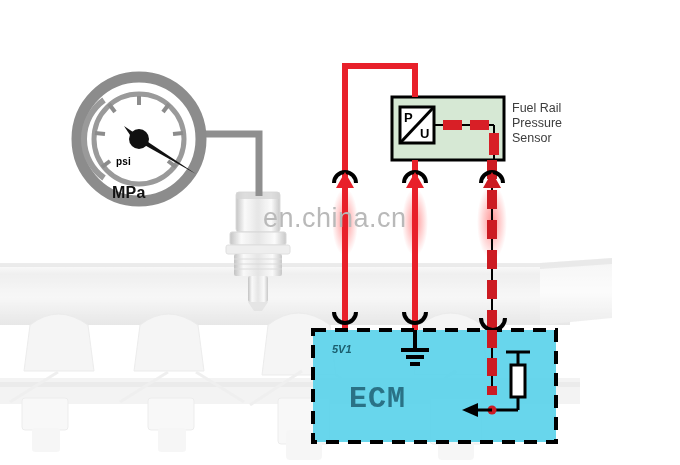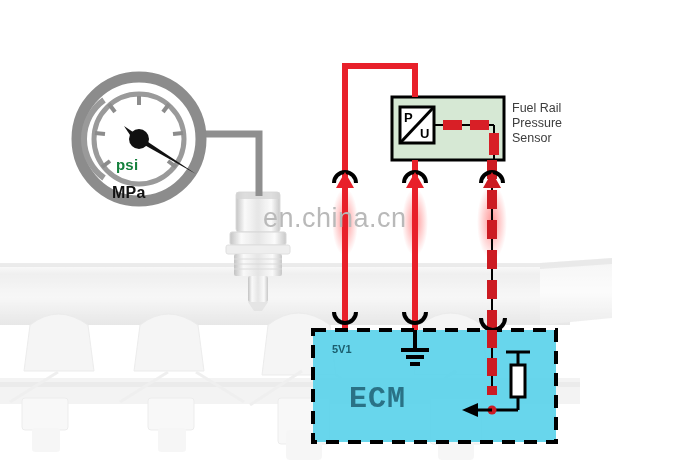--- a/index.html
+++ b/index.html
@@ -19,35 +19,35 @@
   #overlay{z-index:3;pointer-events:none;}
 
   
   .lbl{position:absolute;white-space:pre;}
   #sensor-label{
     left:512px;top:101px;
     font-size:12.5px;line-height:15px;color:#3d3d3d;
     font-family:"Liberation Sans", sans-serif;
   }
   #gauge-unit-psi{
-    left:116px;top:156px;font-size:15px;font-weight:bold;color:#15803d;
+    left:116px;top:156px;font-size:10px;font-weight:bold;color:#000000;
     letter-spacing:.2px;
   }
   #gauge-unit-mpa{
     left:112px;top:172px;font-size:16px;font-weight:bold;color:#111;
     letter-spacing:.2px;
     margin-top:12px;
   }
   #ecm-text{
     left:349px;top:382px;font-size:30px;font-weight:bold;color:#2a7286;
     letter-spacing:1px;
     font-family:Liberation Mono, monospace;
   }
   #pin-5v1{
-    left:332px;top:343px;font-size:11px;color:#1b5e6e;font-weight:bold;
+    left:332px;top:343px;font-size:11px;color:#1b5e6e;font-weight:bold;font-style:italic;
   }
   #watermark{
     left:263px;top:203px;font-size:27px;color:#b9b9b9;
     letter-spacing:.5px;font-weight:normal;
   }
   #pu-p{left:404px;top:110px;font-size:13px;font-weight:bold;color:#000;}
   #pu-u{left:420px;top:126px;font-size:13px;font-weight:bold;color:#000;}
 </style>
 </head>
 <body>

